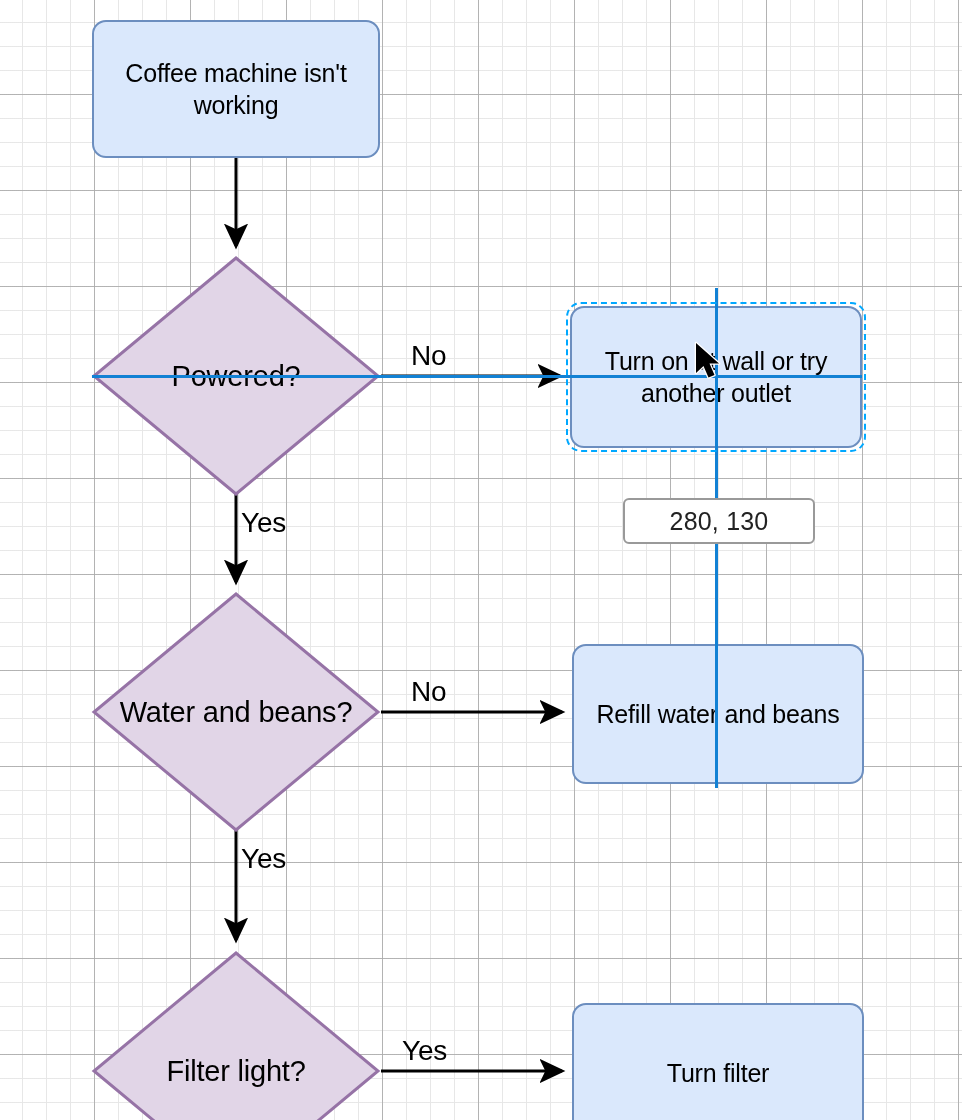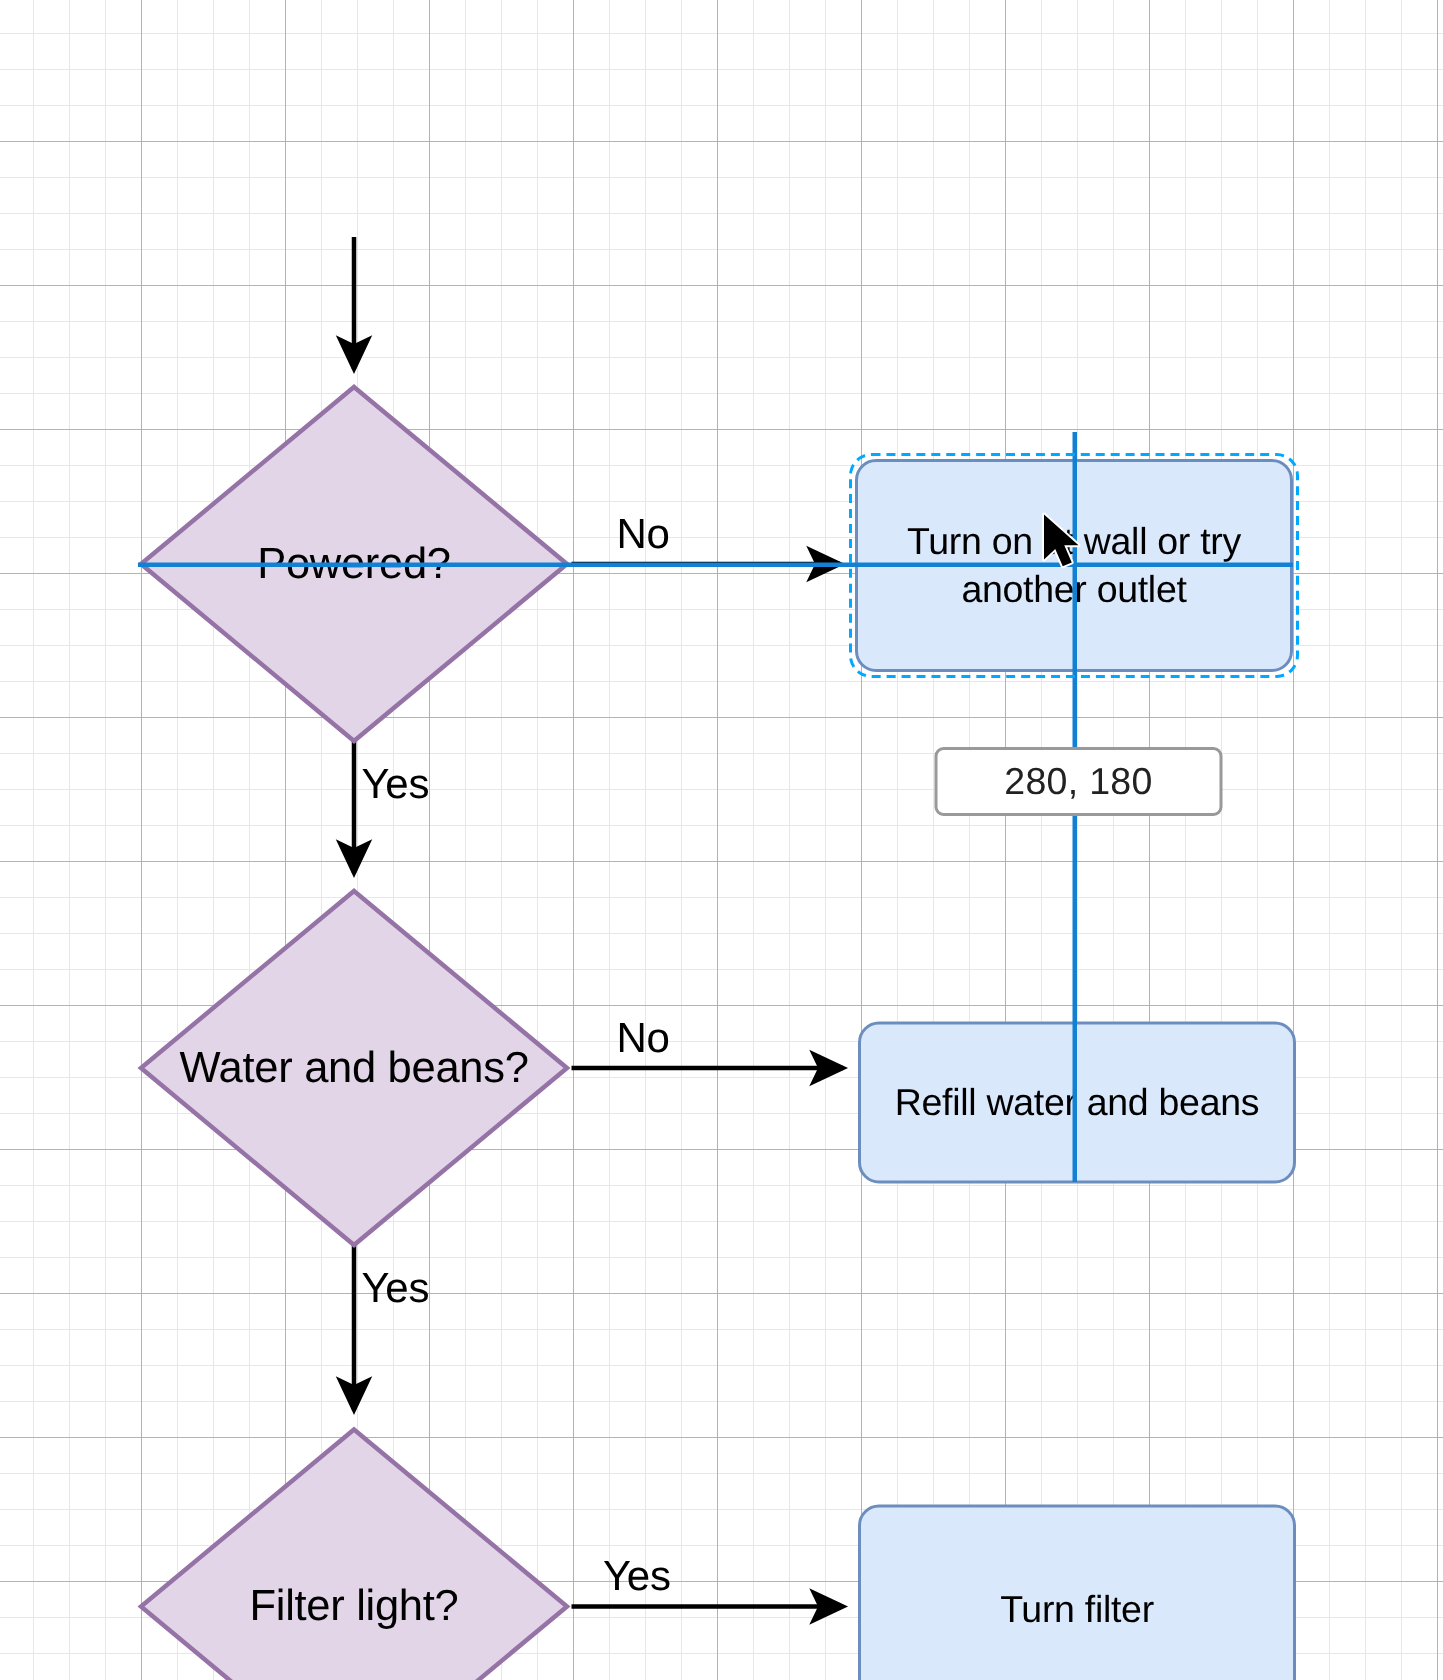--- a/index.html
+++ b/index.html
@@ -140,40 +140,43 @@
 
     <path d="M 236 494 L 236 582" stroke="#000" stroke-width="3" fill="none" marker-end="url(#arrow)"></path>
 
     <path d="M 381 712 L 562 712" stroke="#000" stroke-width="3" fill="none" marker-end="url(#arrow)"></path>
 
     <path d="M 236 830 L 236 940" stroke="#000" stroke-width="3" fill="none" marker-end="url(#arrow)"></path>
 
     <path d="M 381 1071 L 562 1071" stroke="#000" stroke-width="3" fill="none" marker-end="url(#arrow)"></path>
   </svg>
 
+  <div class="node proc" style="left:92px; top:20px; width:288px; height:138px;">
+    <span class="node-label">Coffee machine isn't working</span>
+  </div>
 
   <div class="diamond-wrap" style="left:92px; top:256px; width:288px; height:240px;">
     <svg width="288" height="240" viewBox="0 0 288 240">
       <polygon points="144,2 286,120 144,238 2,120" fill="#e1d5e7" stroke="#9673a6" stroke-width="3"></polygon>
     </svg>
     <div class="diamond-label">Powered?</div>
   </div>
 
   <div class="node proc" style="left:570px; top:306px; width:292px; height:142px;">
     <span class="node-label">Turn on at wall or try another outlet</span>
   </div>
 
   <div class="diamond-wrap" style="left:92px; top:592px; width:288px; height:240px;">
     <svg width="288" height="240" viewBox="0 0 288 240">
       <polygon points="144,2 286,120 144,238 2,120" fill="#e1d5e7" stroke="#9673a6" stroke-width="3"></polygon>
     </svg>
     <div class="diamond-label">Water and beans?</div>
   </div>
 
-  <div class="node proc" style="left:572px; top:644px; width:292px; height:108px;margin-top:37px;">
+  <div class="node proc" style="left:572px; top:644px; width:292px; height:140px;">
     <span class="node-label">Refill water and beans</span>
   </div>
 
   <div class="diamond-wrap" style="left:92px; top:951px; width:288px; height:240px;">
     <svg width="288" height="240" viewBox="0 0 288 240">
       <polygon points="144,2 286,120 144,238 2,120" fill="#e1d5e7" stroke="#9673a6" stroke-width="3"></polygon>
     </svg>
     <div class="diamond-label">Filter light?</div>
   </div>
 
@@ -185,20 +188,20 @@
   <div class="edge-label" style="left:241px; top:507px;">Yes</div>
   <div class="edge-label" style="left:411px; top:676px;">No</div>
   <div class="edge-label" style="left:241px; top:843px;">Yes</div>
   <div class="edge-label" style="left:402px; top:1035px;">Yes</div>
 
   <div class="guide guide-h" style="left:92px; top:375px; width:770px;"></div>
   <div class="guide guide-v" style="left:715px; top:288px; height:500px;"></div>
 
   <div class="sel-outline" style="left:566px; top:302px; width:300px; height:150px;"></div>
 
-  <div class="pos-tooltip" style="left:623px; top:498px; width:192px; height:46px;">280, 180</div>
+  <div class="pos-tooltip" style="left:623px; top:498px; width:192px; height:46px;">280, 130</div>
 
   <svg class="cursor" style="left:694px; top:341px;" width="30" height="44" viewBox="0 0 30 44">
     <path d="M 2 2 L 2 32 L 9.5 25 L 14.5 36.5 L 20.5 34 L 15.5 22.5 L 25 22.5 Z" fill="#000000" stroke="#ffffff" stroke-width="2.6" stroke-linejoin="round"></path>
     <path d="M 2 2 L 2 32 L 9.5 25 L 14.5 36.5 L 20.5 34 L 15.5 22.5 L 25 22.5 Z" fill="#000000"></path>
   </svg>
 
 </div>
 
 </body></html>

